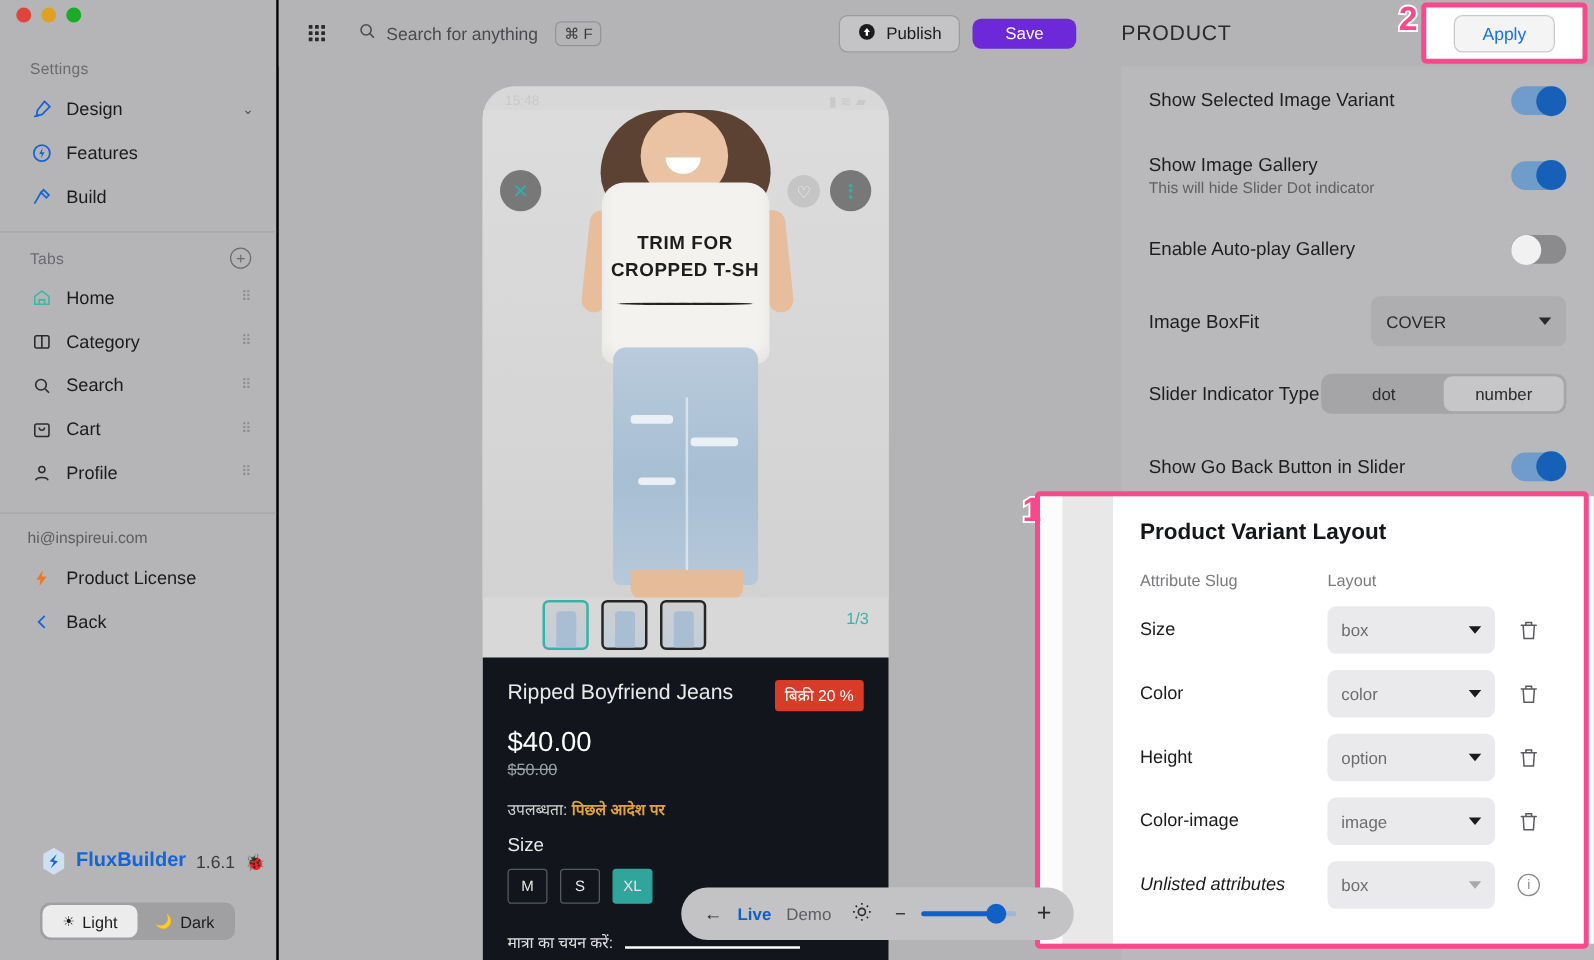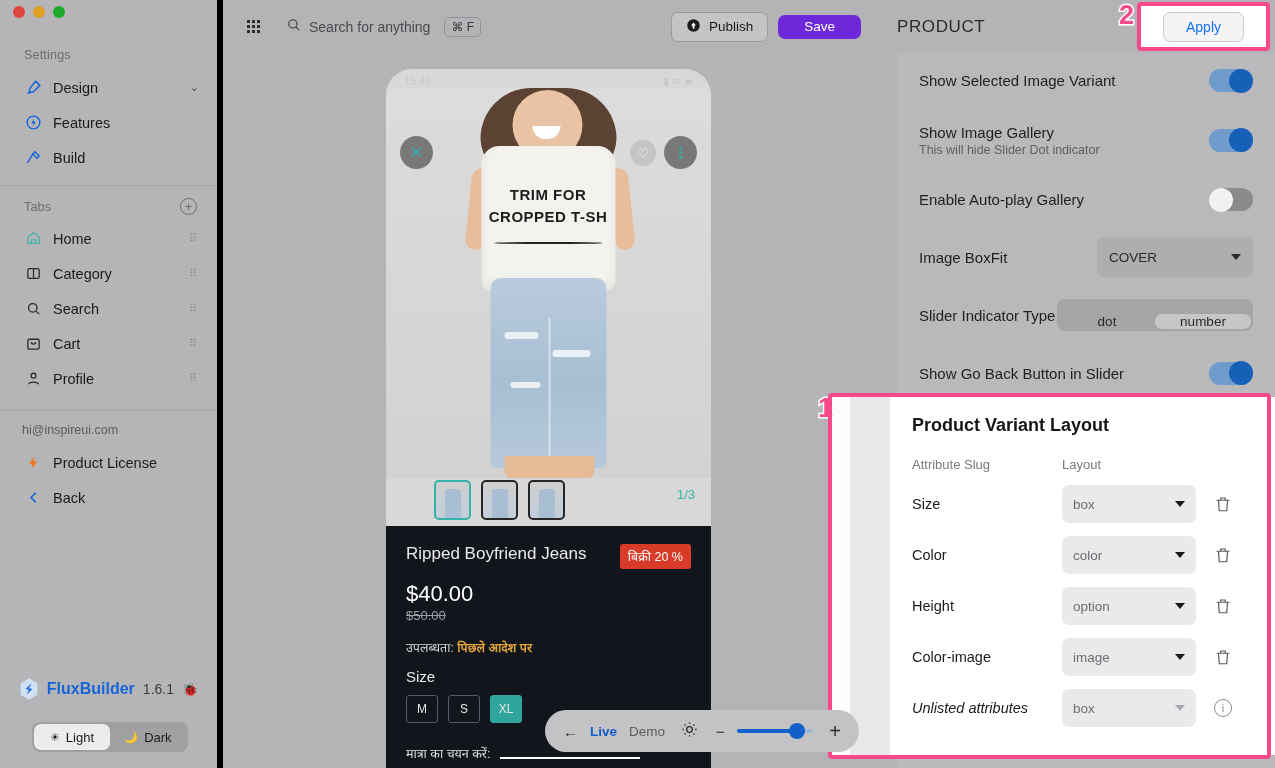--- a/index.html
+++ b/index.html
@@ -8,21 +8,21 @@
     font-family: "Liberation Sans", sans-serif;
     background: #b4b4b6;
     overflow: hidden;
   }
   .app { position: relative; width: 1275px; height: 768px; }
 
   
   .sidebar {
     position: absolute; left: 0; top: 0; width: 223px; height: 768px;
     background: #b5b5b7;
-    border-right: 6px solid #000000;
+    border-right: 2px solid #000000;
   }
   .traffic { position: absolute; left: 13px; top: 6px; display: flex; gap: 8px; }
   .dot { width: 12px; height: 12px; border-radius: 50%; }
   .dot.red { background: #e0443e; }
   .dot.yellow { background: #dea123; }
   .dot.green { background: #1aab29; }
 
   .sec-label {
     font-size: 12.5px; color: #6c6c70; padding: 0 0 0 24px;
     letter-spacing: .2px;
@@ -41,21 +41,21 @@
 
   .tabs-head { display: flex; align-items: center; justify-content: space-between; padding: 12px 20px 6px 24px; }
   .plus-circle {
     width: 17px; height: 17px; border-radius: 50%; border: 1.4px solid #6d6d71;
     color: #6d6d71; font-size: 13px; display: flex; align-items: center; justify-content: center;
     line-height: 1; cursor: pointer;
   }
 
   .email { font-size: 12.5px; color: #5d5d61; padding: 0 0 8px 22px; }
 
-  .brand-wrap { position: absolute; left: 0; bottom: 68px; width: 100%; display: flex; align-items: center; justify-content: center; gap: 8px; }
+  .brand-wrap { position: absolute; left: 12px; bottom: 68px; width: 100%; display: flex; align-items: center; justify-content: center; gap: 8px; }
   .brand-name { color: #1565d8; font-weight: bold; font-size: 16px; }
   .brand-ver { color: #3b3b3f; font-size: 14px; }
   .hexlogo { width: 20px; height: 22px; }
 
   .theme-toggle {
     position: absolute; left: 32px; bottom: 16px; width: 156px; height: 30px;
     background: #a0a0a3; border-radius: 8px; display: flex; padding: 2px;
   }
   .theme-btn {
     flex: 1; display: flex; align-items: center; justify-content: center; gap: 6px;
@@ -211,21 +211,21 @@
   .switch.off { background: #8b8b8e; }
   .switch.off .knob { position: absolute; left: 0; top: -0.5px; width: 24px; height: 24px; border-radius: 50%; background: #f1f1f1; }
 
   .select-box {
     background: #aeaeb1; border-radius: 7px; height: 40px; width: 156px;
     display: flex; align-items: center; padding: 0 12px; font-size: 13.5px; color: #2a2a2c;
     justify-content: space-between; cursor: pointer;
   }
   .caret { width: 0; height: 0; border-left: 5px solid transparent; border-right: 5px solid transparent; border-top: 6px solid #2a2a2c; }
 
-  .seg { background: #a5a5a8; border-radius: 8px; height: 32px; display: flex; padding: 2px; width: 196px; align-items: flex-end; }
+  .seg { background: #a5a5a8; border-radius: 8px; height: 32px; display: flex; padding: 2px; width: 196px; }
   .seg-item { flex: 1; display: flex; align-items: center; justify-content: center; font-size: 13.5px; color: #2a2a2c; border-radius: 7px; cursor: pointer; }
   .seg-item.active { background: #c6c6c8; }
 
   
   .pvl-hl {
     position: absolute; left: 828px; top: 393px; width: 443px; height: 366px;
     border: 4px solid #f8498c; border-radius: 4px; z-index: 4; background: transparent;
   }
   .pvl-card {
     position: absolute; left: 890px; top: 397px; width: 445px; height: 358px;

